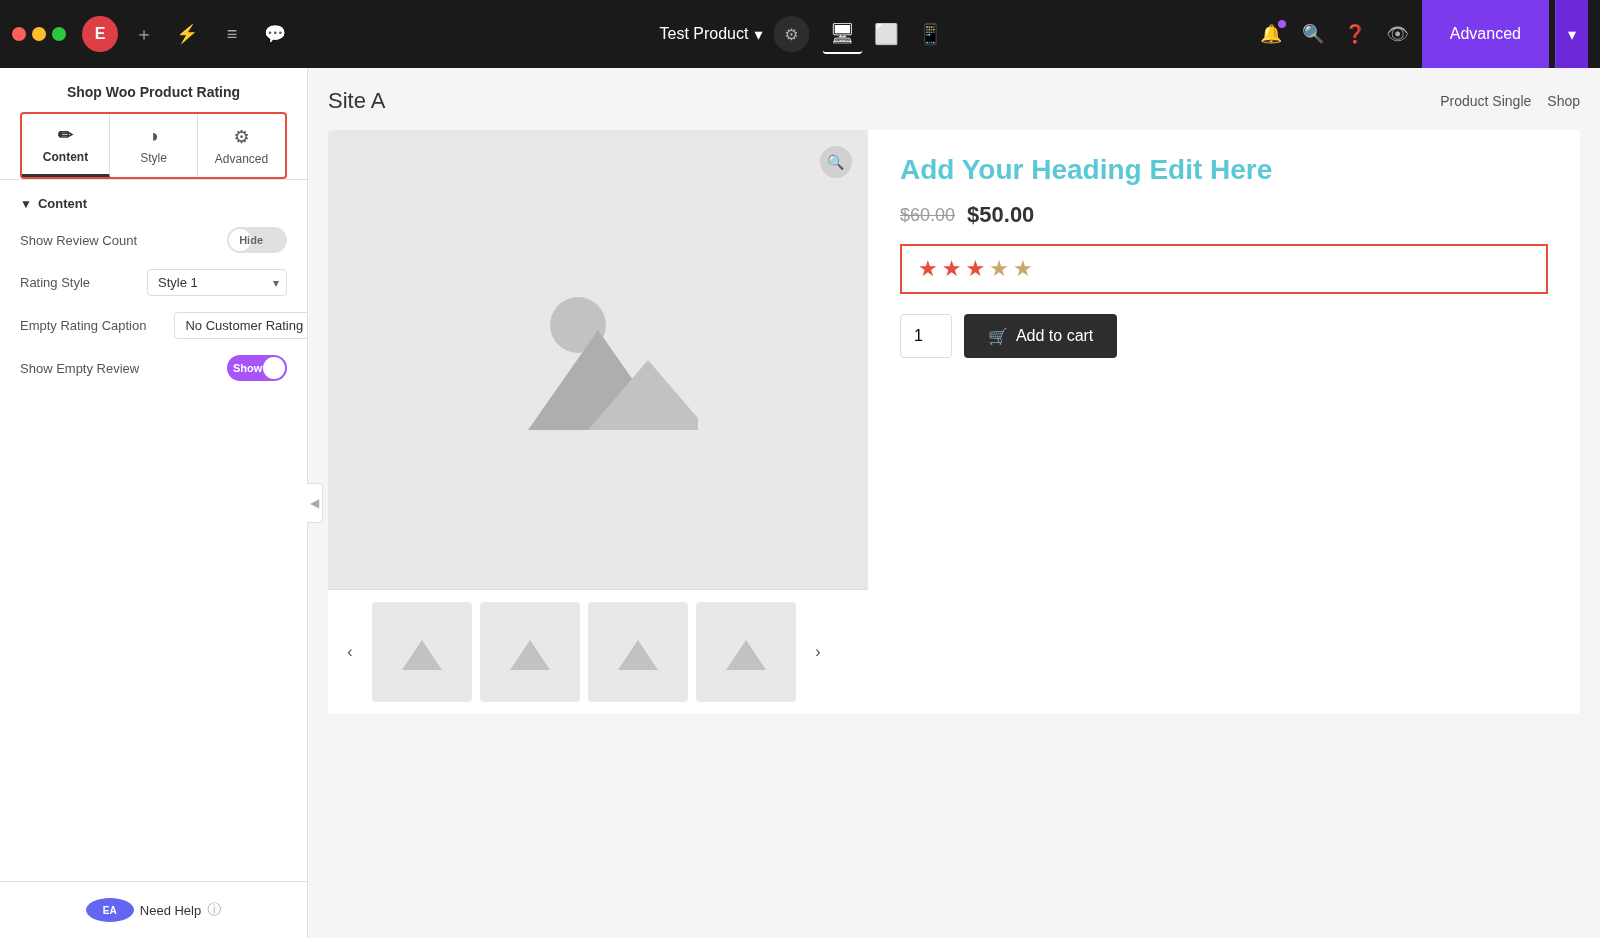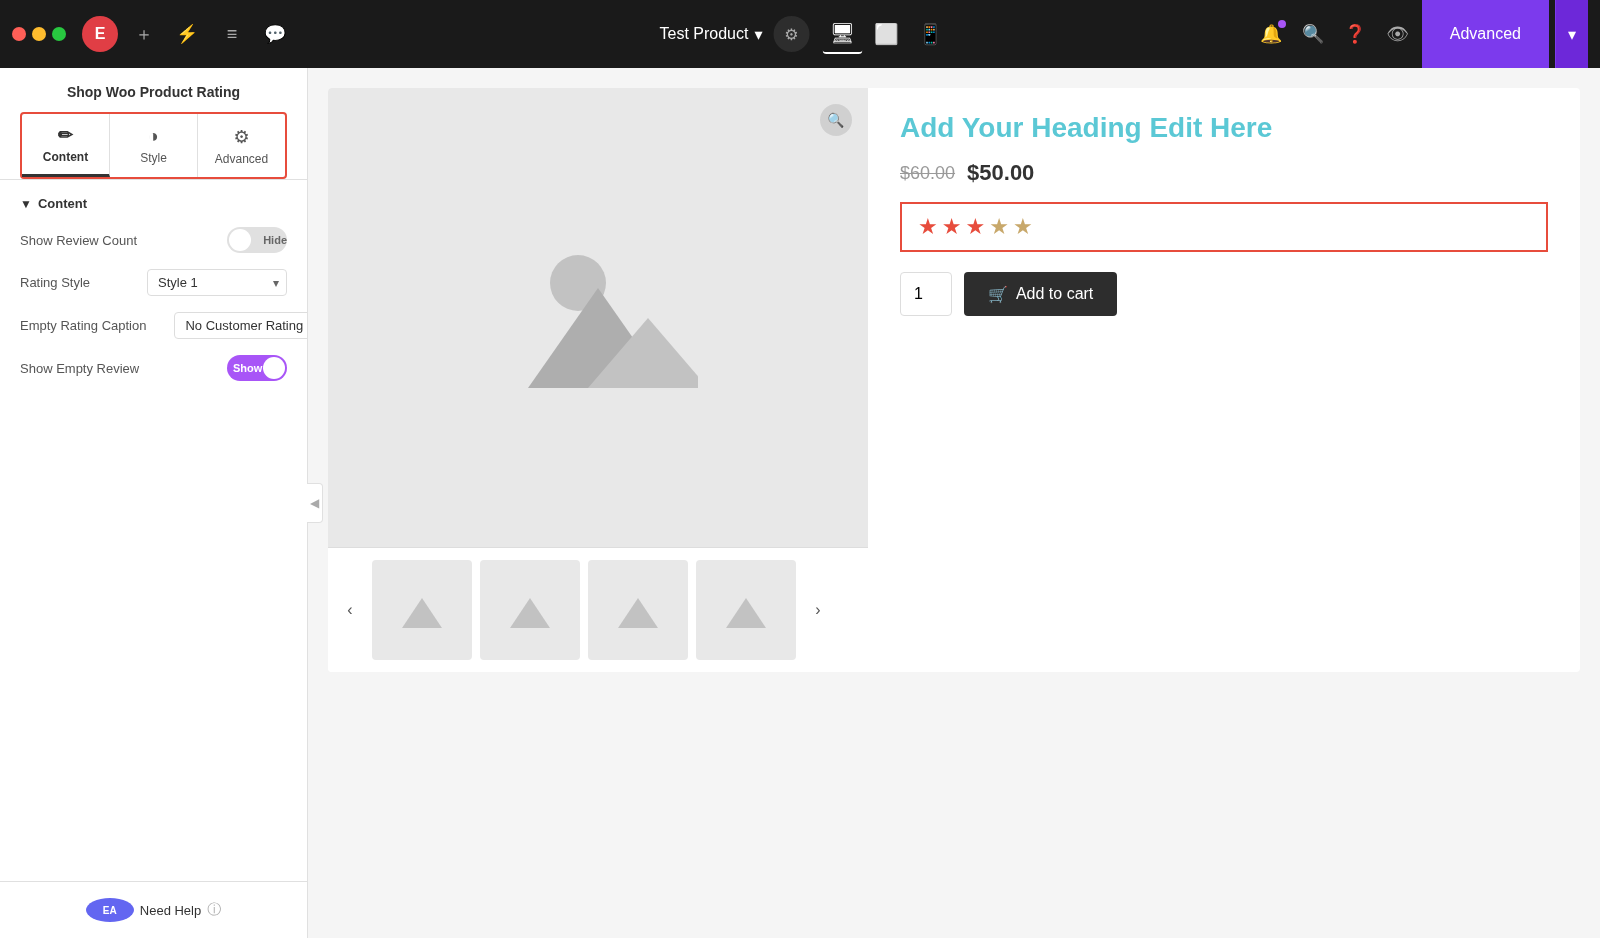--- a/index.html
+++ b/index.html
@@ -203,21 +203,21 @@
       transition: left 0.2s;
     }
     .toggle.off .toggle-knob { left: 2px; }
     .toggle.on .toggle-knob { left: 36px; }
     .toggle-label {
       position: absolute;
       font-size: 11px;
       font-weight: 600;
       color: #666;
     }
-    .toggle.off .toggle-label { right: 0; color: #666; }
+    .toggle.off .toggle-label { right: 24px; color: #666; }
     .toggle.on .toggle-label { left: 6px; color: white; }
     .styled-select {
       border: 1px solid #ddd;
       border-radius: 4px;
       padding: 5px 28px 5px 10px;
       font-size: 13px;
       color: #333;
       appearance: none;
       background: white;
       cursor: pointer;
@@ -544,20 +544,27 @@
     <div class="need-help">
       <div class="ea-badge">EA</div>
       <span class="need-help-text">Need Help</span>
       <span class="help-circle">ⓘ</span>
     </div>
 
     <div class="collapse-btn">◀</div>
   </div>
 
   <div class="canvas-area">
+    <div class="canvas-topbar">
+      <div class="site-name">Site A</div>
+      <div class="breadcrumb">
+        <span>Product Single</span>
+        <span>Shop</span>
+      </div>
+    </div>
 
     <div class="product-canvas">
       <div class="product-main">
 
         <div class="product-image-section">
           <div class="main-image">
             <div class="zoom-icon">🔍</div>
             <svg width="200" height="180" viewBox="0 0 200 180" class="mountain-svg">
               <circle cx="80" cy="55" r="28" fill="#9e9e9e"></circle>
               <polygon points="30,160 100,60 170,160" fill="#757575"></polygon>

